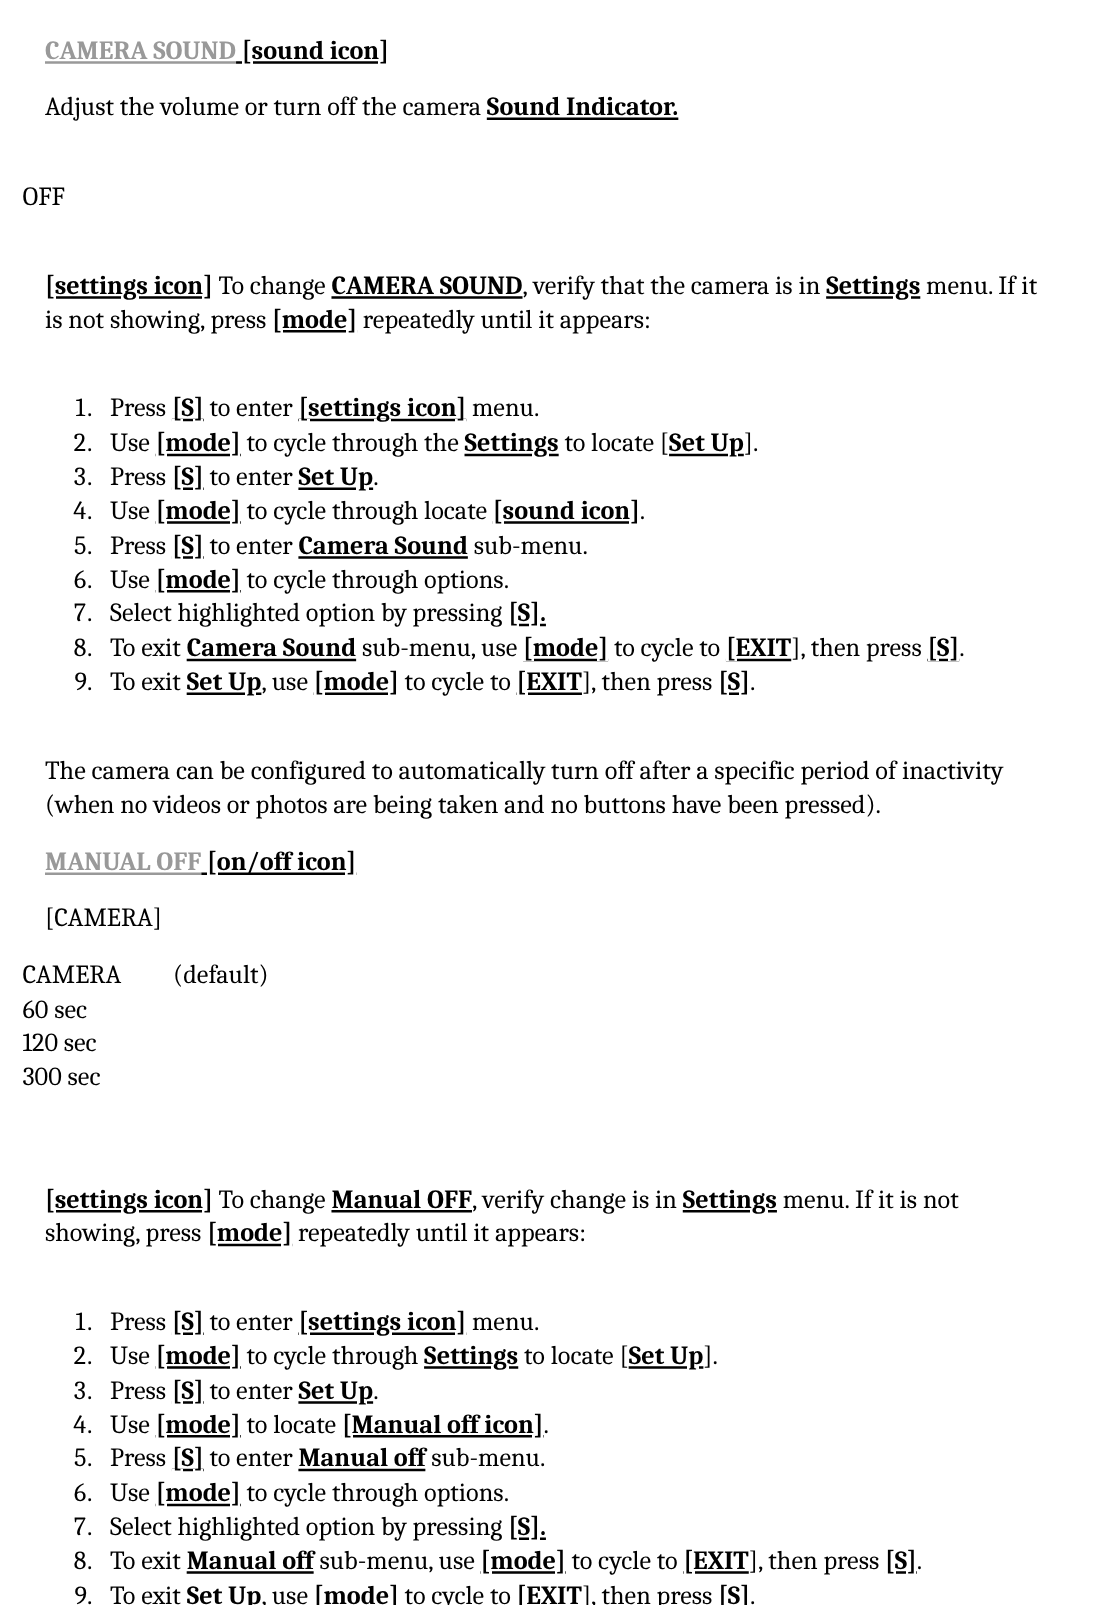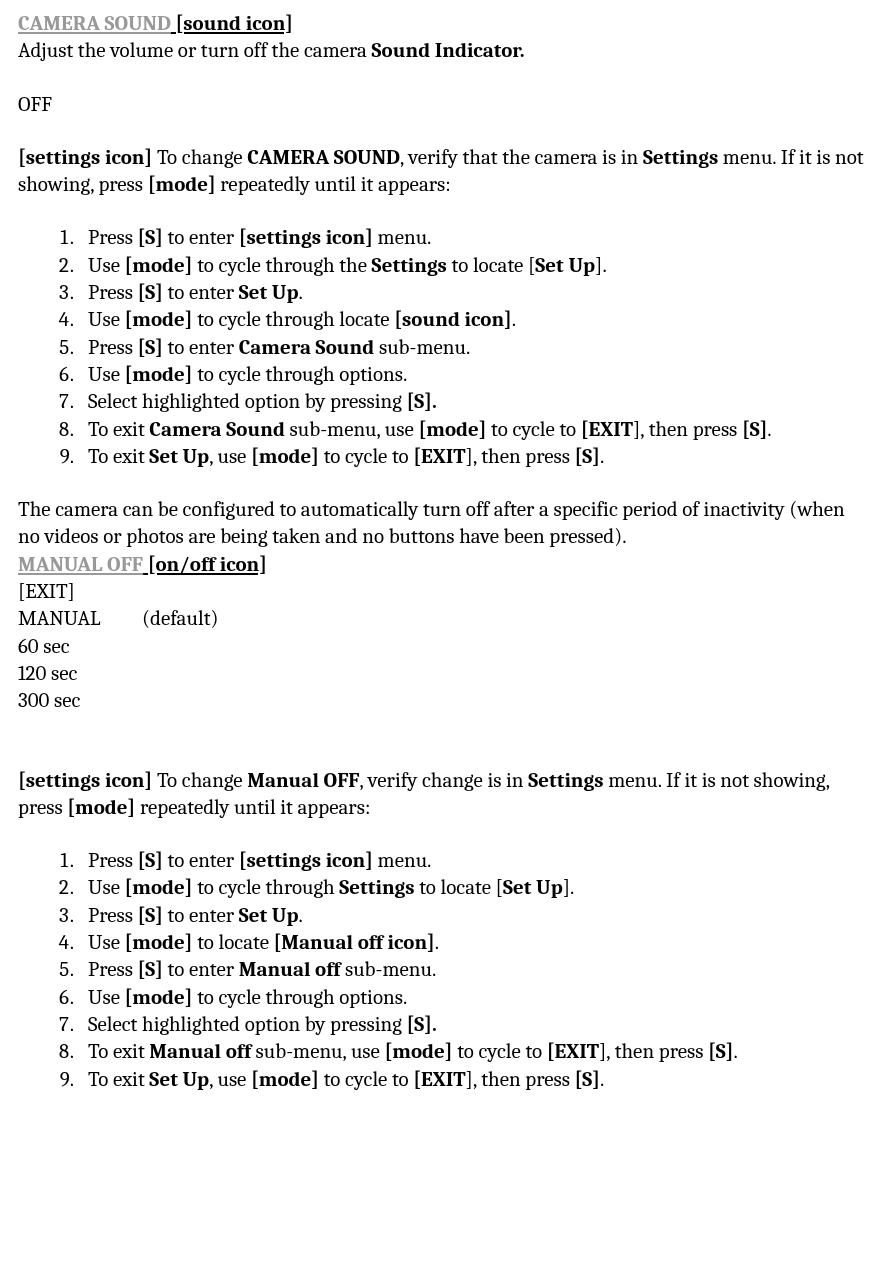--- a/index.html
+++ b/index.html
@@ -16,30 +16,30 @@
     font-weight: bold;
     color: #999;
     text-decoration: underline;
     display: inline;
   }
   .section-title-icon {
     font-weight: bold;
     color: #000;
     text-decoration: underline;
   }
-  .bold { font-weight: bold; }
+  .bold { font-weight: bold; text-decoration: underline; }
   ol {
     margin: 0 0 0 36px;
     padding-left: 24px;
   }
   ol li {
     padding-left: 10px;
     margin-bottom: 0;
   }
-  p { margin: 0; }
+  p { margin: 18px; }
   .block { margin: 0; }
   .opt-row { white-space: pre; }
   .gap { height: 26px; }
   .gap2 { height: 52px; }
 </style>
 </head>
 <body>
 
 <div class="block">
   <p>
@@ -70,23 +70,23 @@
     </ol>
 </div>
 
 <div class="gap"></div>
 
 <div class="block">
   <p>The camera can be configured to automatically turn off after a specific period of inactivity (when no videos or photos are being taken and no buttons have been pressed).</p>
   <p>
     <span class="section-title">MANUAL OFF</span><span class="section-title-icon"> [on/off icon]</span>
   </p>
-  <p>[EXIT]</p>
+  <p>[CAMERA]</p>
   <div id="s2-options">
-      <div class="opt-row">MANUAL         (default)</div>
+      <div class="opt-row">CAMERA         (default)</div>
       <div class="opt-row">60 sec</div>
       <div class="opt-row">120 sec</div>
       <div class="opt-row">300 sec</div>
     </div>
   <div class="gap2"></div>
   <p>
     <span class="bold">[settings icon]</span><span> To change </span><span class="bold">Manual OFF</span><span>, verify change is in </span><span class="bold">Settings</span><span> menu. If it is not showing, press </span><span class="bold">[mode]</span><span> repeatedly until it appears:</span>
   </p>
   <div class="gap"></div>
   <ol id="s2-steps">

